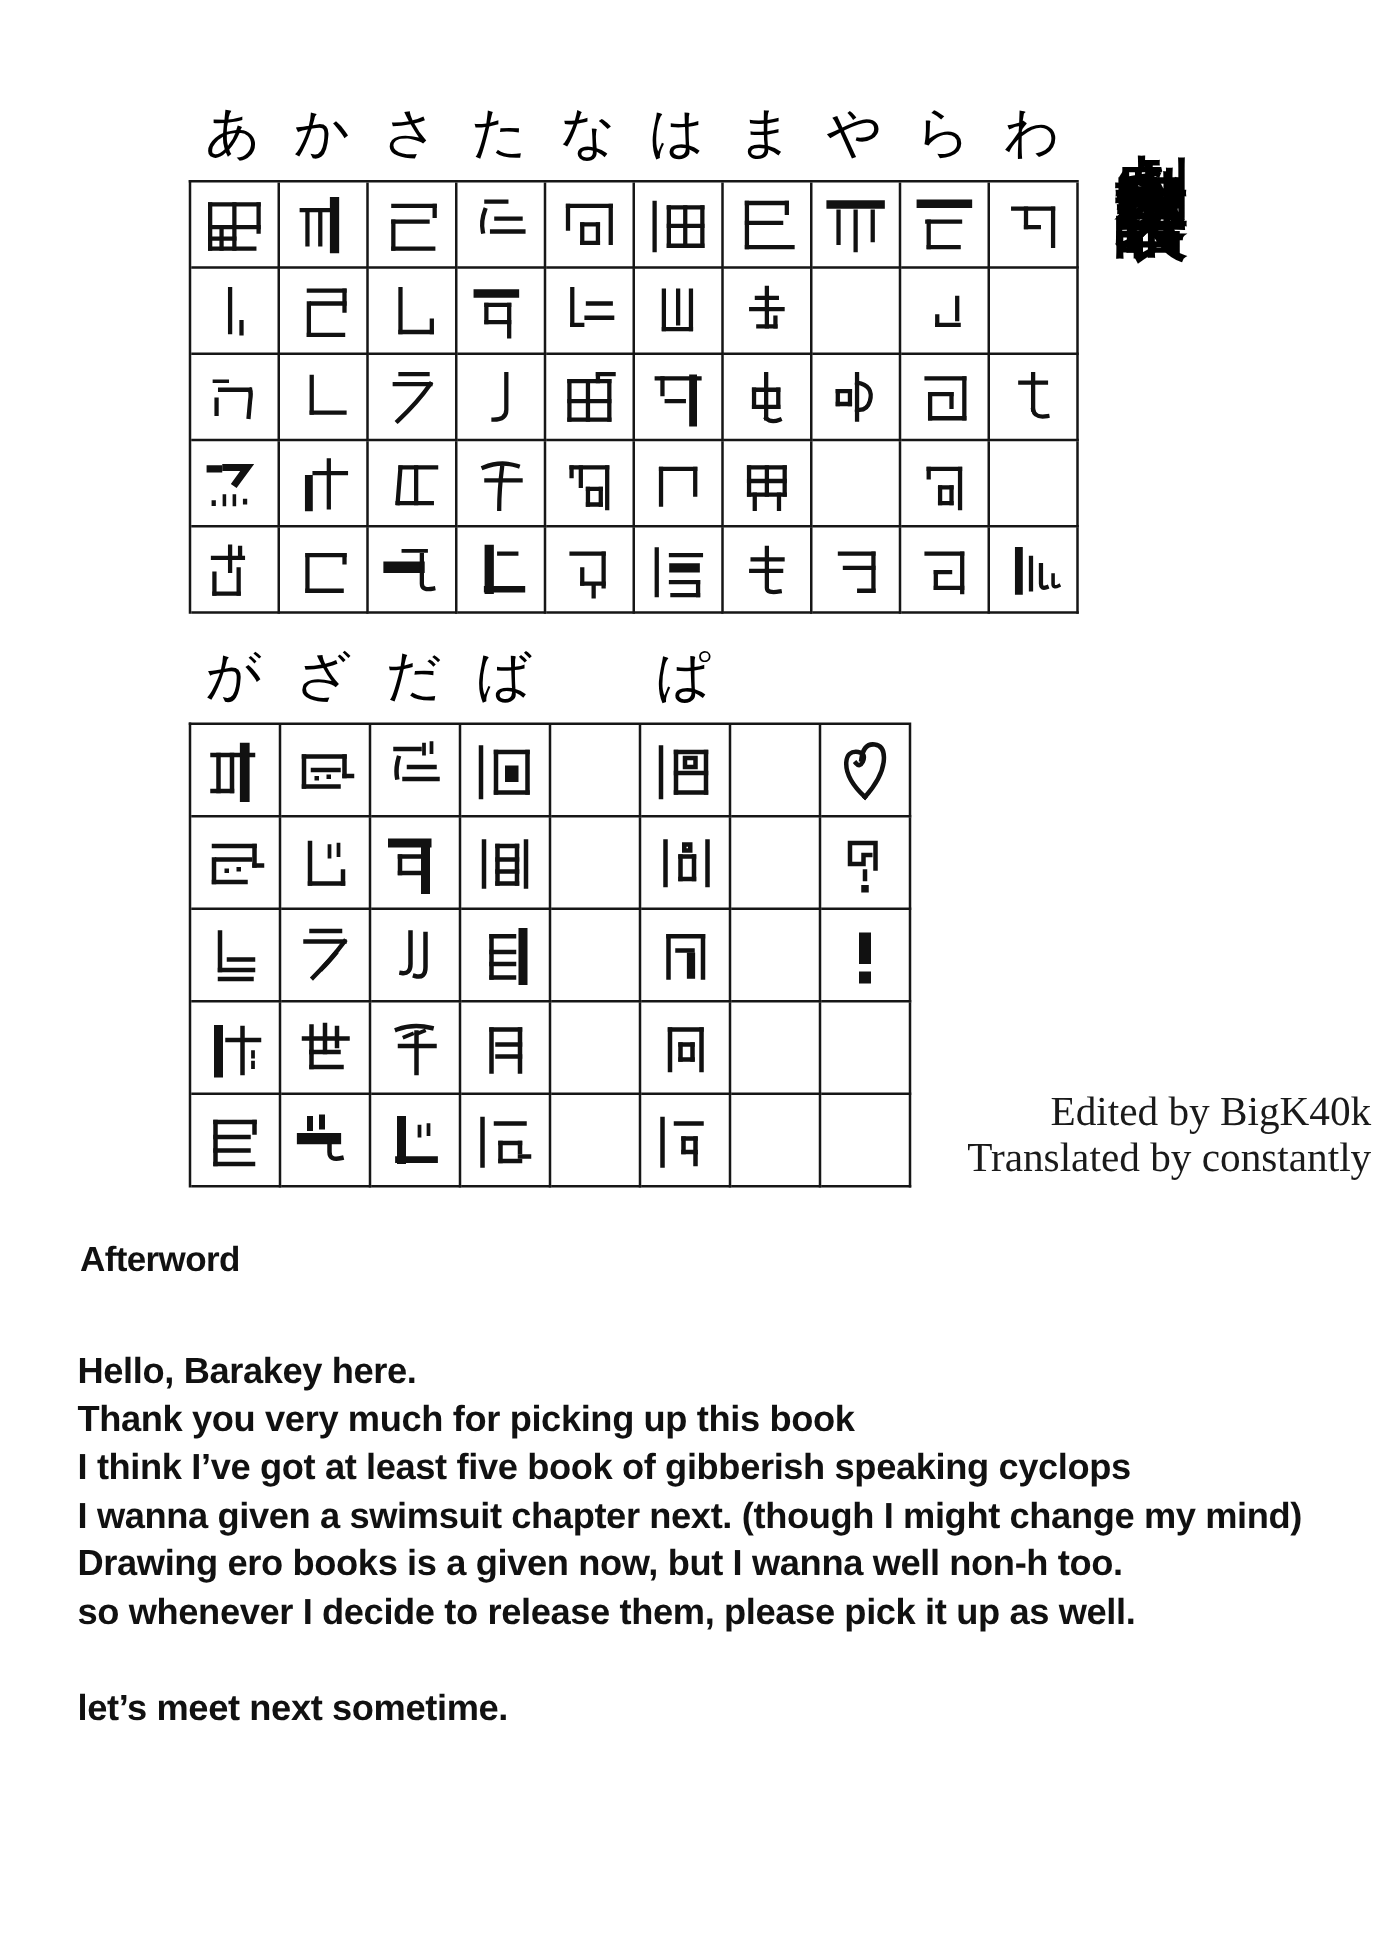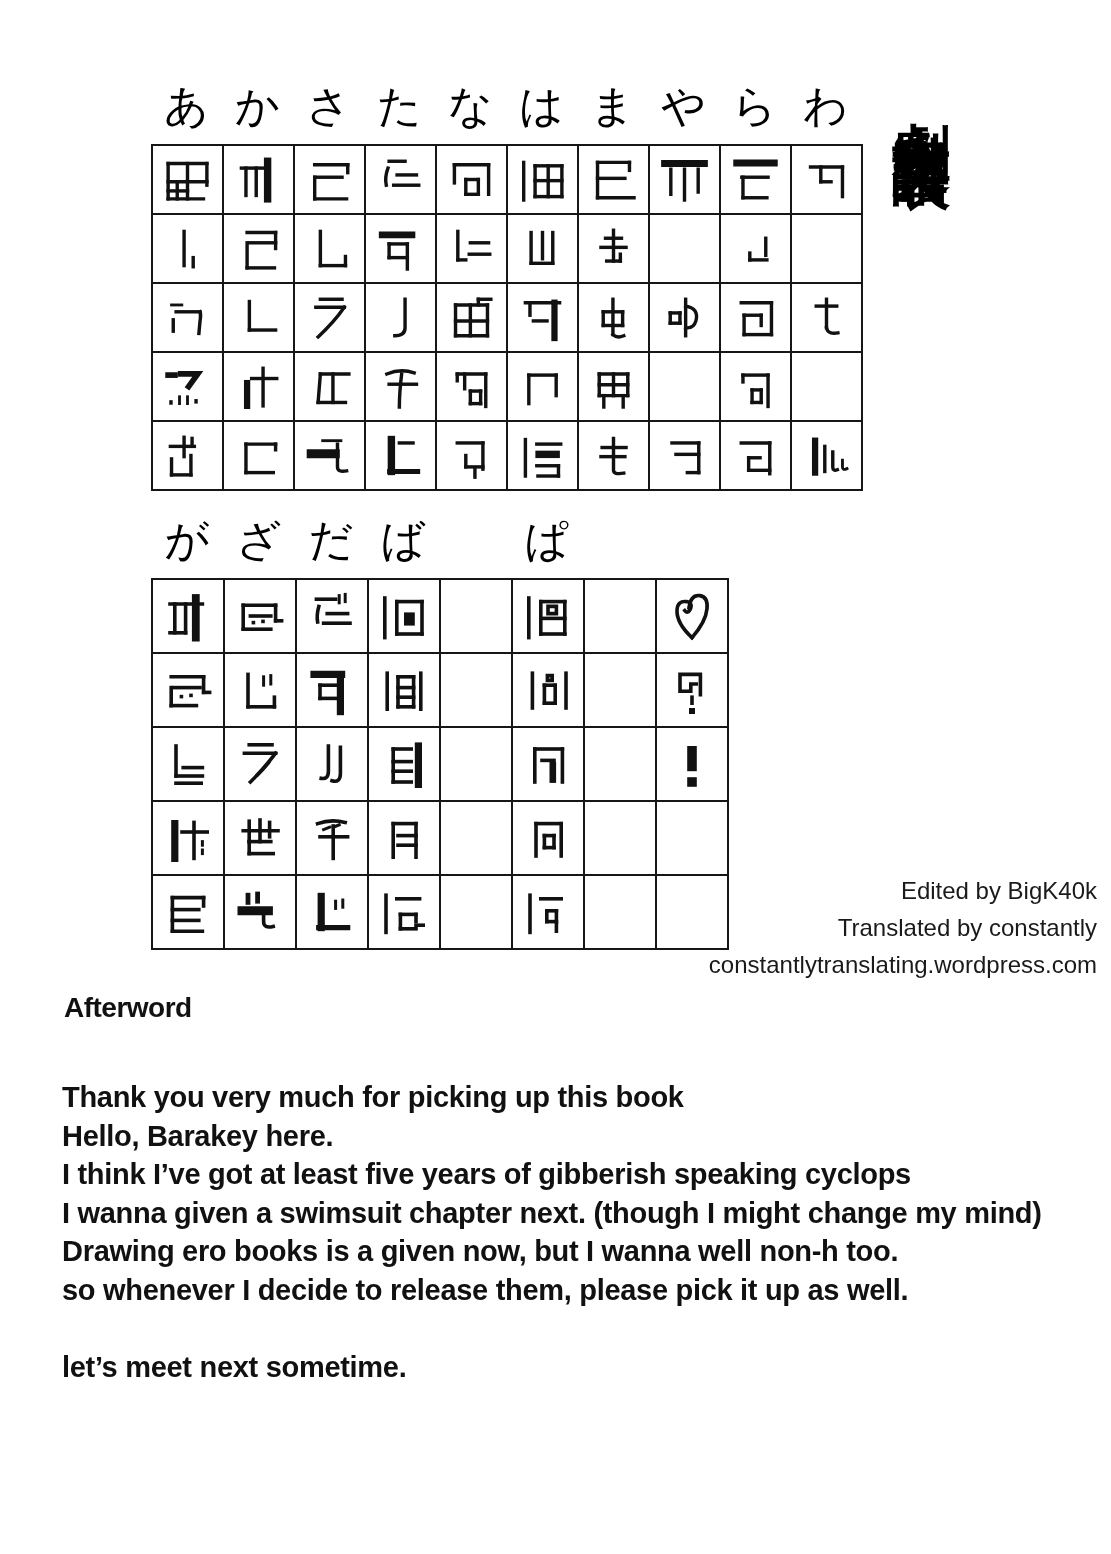--- a/index.html
+++ b/index.html
@@ -12,21 +12,21 @@
   #table1{left:151px;top:144px;grid-template-columns:repeat(10,71px);grid-auto-rows:69px;}
   #table2{left:151px;top:578px;grid-template-columns:repeat(8,72px);grid-auto-rows:74px;}
   .glyph{width:57px;height:57px;}
   #table2 .glyph{width:60px;height:60px;}
   .kana-row{position:absolute;display:grid;justify-items:center;align-items:end;
     font-family:"DejaVu Serif",serif;font-size:44px;color:#000;}
   #kana1{left:151px;top:70px;grid-template-columns:repeat(10,71px);height:66px;}
   #kana2{left:151px;top:508px;grid-template-columns:repeat(8,72px);height:62px;}
   #title-v{position:absolute;left:876px;top:76px;writing-mode:vertical-rl;
     font-family:"DejaVu Serif",serif;font-size:58px;font-weight:bold;letter-spacing:6px;line-height:1.55;color:#000;}
-  #credits{position:absolute;right:14px;top:872px;text-align:right;font-size:24px;line-height:37px;color:#1a1a1a;}
+  #credits{position:absolute;right:14px;top:872px;text-align:right;font-size:33px;line-height:37px;color:#1a1a1a;font-family:Liberation Serif, serif;}
   #afterword-heading{position:absolute;left:64px;top:992px;font-size:28px;font-weight:bold;letter-spacing:-0.5px;}
   #afterword-body{position:absolute;left:62px;top:1078px;font-size:29px;font-weight:bold;line-height:38.5px;letter-spacing:-0.3px;}
   #afterword-body .line{height:38.5px;white-space:pre;}
 </style>
 </head>
 <body>
 
 <div id="kana1" class="kana-row">
     <span>あ</span>
     <span>か</span>
@@ -725,27 +725,26 @@
         <path d="M64 70V82" fill="none" stroke="#111111" stroke-width="6" stroke-linecap="square" stroke-linejoin="miter"></path>
       </svg>
     </div>
     <div class="cell"></div>
     <div class="cell"></div>
   </div>
 
 <div id="credits">
   <div>Edited by BigK40k</div>
   <div>Translated by constantly</div>
-  <div>constantlytranslating.wordpress.com</div>
 </div>
 
 <div id="afterword-heading">Afterword</div>
 
 <div id="afterword-body">
+    <div class="line">Hello, Barakey here.</div>
     <div class="line">Thank you very much for picking up this book</div>
-    <div class="line">Hello, Barakey here.</div>
-    <div class="line">I think I’ve got at least five years of gibberish speaking cyclops</div>
+    <div class="line">I think I’ve got at least five book of gibberish speaking cyclops</div>
     <div class="line">I wanna given a swimsuit chapter next. (though I might change my mind)</div>
     <div class="line">Drawing ero books is a given now, but I wanna well non-h too.</div>
     <div class="line">so whenever I decide to release them, please pick it up as well.</div>
     <div class="line"> </div>
     <div class="line">let’s meet next sometime.</div>
   </div>
 
 </body></html>

